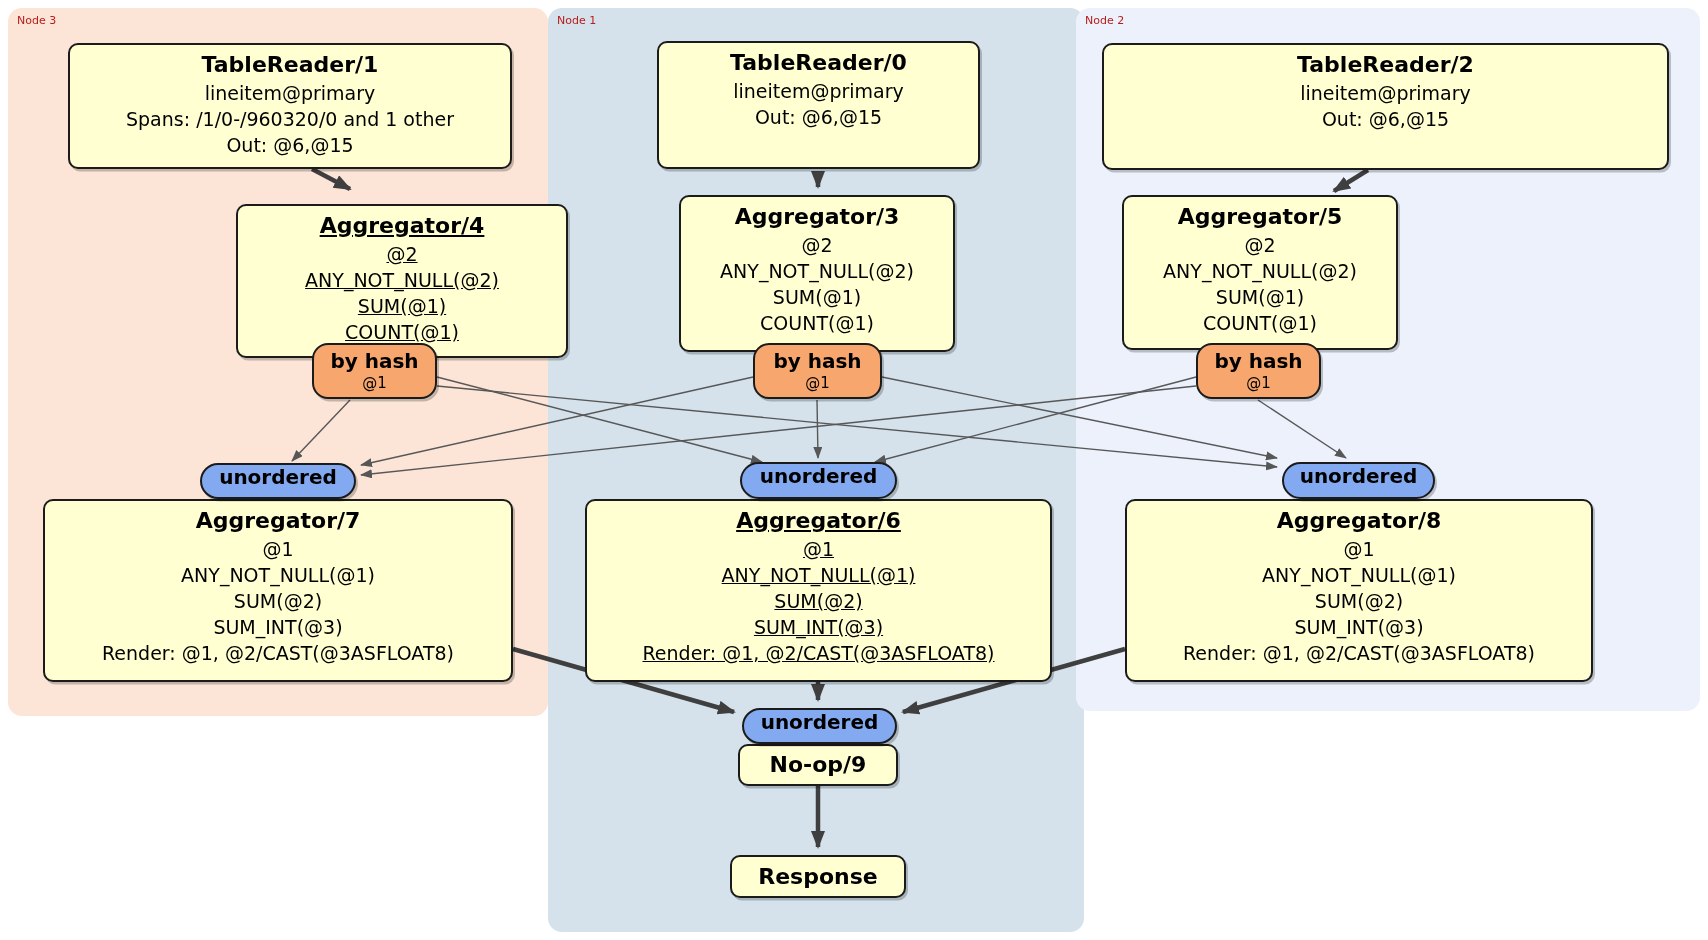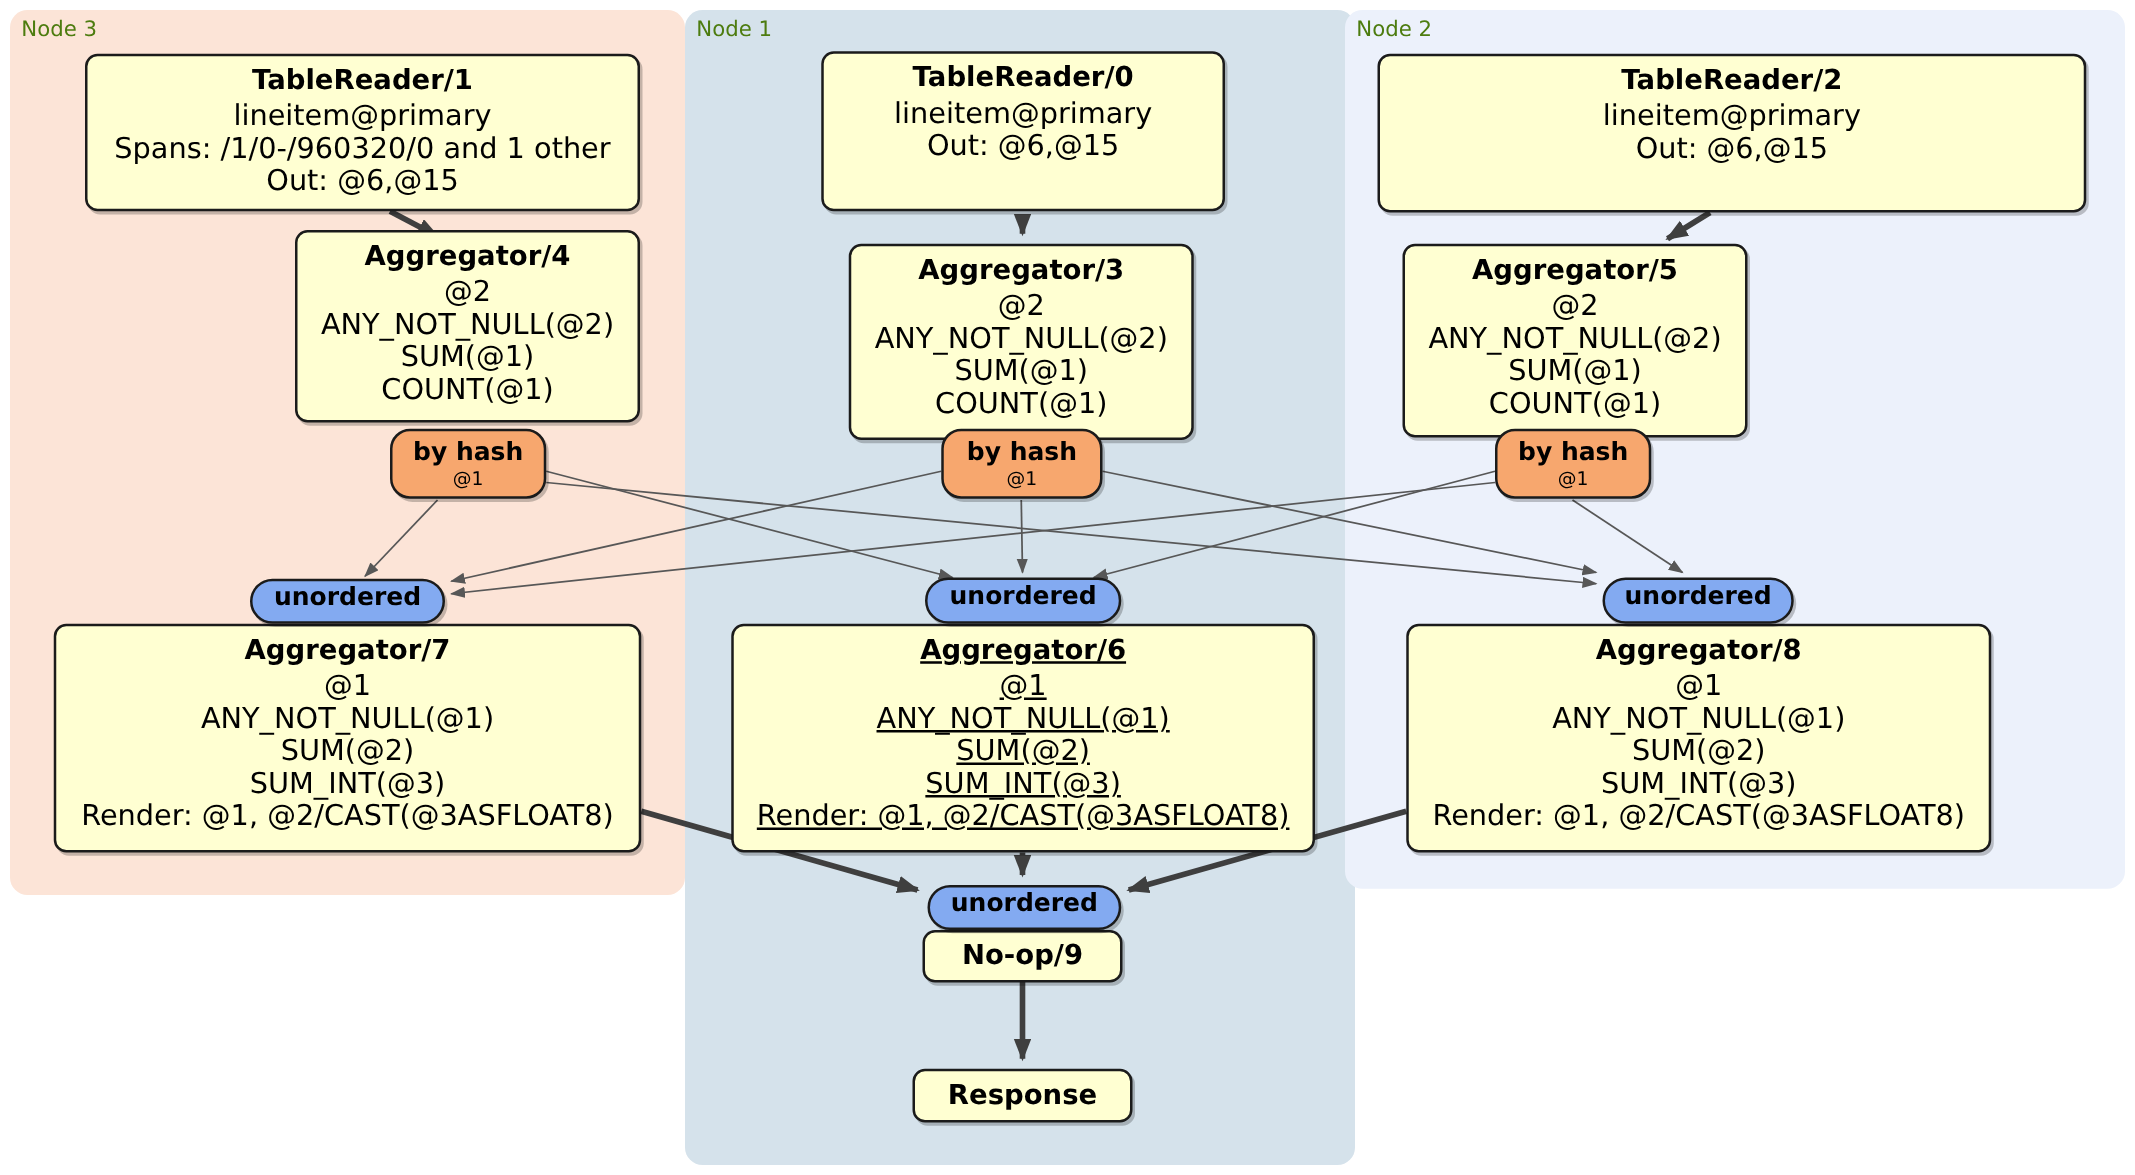--- a/index.html
+++ b/index.html
@@ -1,31 +1,31 @@
 <!DOCTYPE html>
 <html style="--node3_bg: #fce4d7; --node1_bg: #d5e2eb; --node2_bg: #ecf1fb; --box_fill: #ffffd2; --box_border: #1b1b1b; --router_fill: #f7a76e; --stream_fill: #83aaf1; --edge_thin: #575757; --edge_thick: #3f3f3f;"><head>
 <meta charset="utf-8">
 <style>
   html,body{margin:0;padding:0;background:#ffffff;}
   .canvas{
     position:relative;width:1708px;height:940px;background:#ffffff;overflow:hidden;
     font-family:"DejaVu Sans","Liberation Sans",sans-serif;color:#000;
   }
   .region{position:absolute;border-radius:14px;}
-  .region-label{display:inline-block;margin:6px 0 0 9px;font-size:17px;color:#4d7c0f;}
+  .region-label{display:inline-block;margin:6px 0 0 9px;font-size:11px;color:#b91c1c;}
   .edges{position:absolute;left:0;top:0;width:1708px;height:940px;z-index:2;}
   .thin{stroke:var(--edge_thin);stroke-width:1.4;fill:none;}
   .thick{stroke:var(--edge_thick);stroke-width:4.5;fill:none;}
   .pbox{
     position:absolute;background:var(--box_fill);border:2px solid var(--box_border);
     border-radius:10px;box-shadow:2px 2.5px 0 rgba(0,0,0,.22);
     text-align:center;z-index:3;box-sizing:border-box;
   }
   .pbox .title{font-weight:bold;font-size:22px;line-height:30px;padding-top:5px;}
-  .pbox .line{font-size:23px;line-height:26px;white-space:nowrap;}
+  .pbox .line{font-size:19px;line-height:26px;white-space:nowrap;}
   .pbox.small{display:flex;align-items:center;justify-content:center;}
   .pbox.small .title{padding-top:0;line-height:1;}
   .router{
     position:absolute;background:var(--router_fill);border:2px solid var(--box_border);
     border-radius:16px;box-shadow:2px 2.5px 0 rgba(0,0,0,.22);
     text-align:center;z-index:4;box-sizing:border-box;
   }
   .router .rl{font-weight:bold;font-size:20px;line-height:25px;padding-top:4px;}
   .router .rd{font-size:15px;line-height:18px;}
   .stream{
@@ -89,21 +89,21 @@
     <div class="title">TableReader/0</div>
     <div class="line">lineitem@primary</div>
     <div class="line">Out: @6,@15</div>
   </div>
   <div class="pbox" style="left:1102px;top:43px;width:567px;height:127px;">
     <div class="title">TableReader/2</div>
     <div class="line">lineitem@primary</div>
     <div class="line">Out: @6,@15</div>
   </div>
 
-  <div class="pbox" style="left:236px;top:184px;width:276px;height:154px;">
+  <div class="pbox" style="left:236px;top:204px;width:332px;height:154px;text-decoration:underline;">
     <div class="title">Aggregator/4</div>
     <div class="line">@2</div>
     <div class="line">ANY_NOT_NULL(@2)</div>
     <div class="line">SUM(@1)</div>
     <div class="line">COUNT(@1)</div>
   </div>
   <div class="pbox" style="left:679px;top:195px;width:276px;height:157px;">
     <div class="title">Aggregator/3</div>
     <div class="line">@2</div>
     <div class="line">ANY_NOT_NULL(@2)</div>

